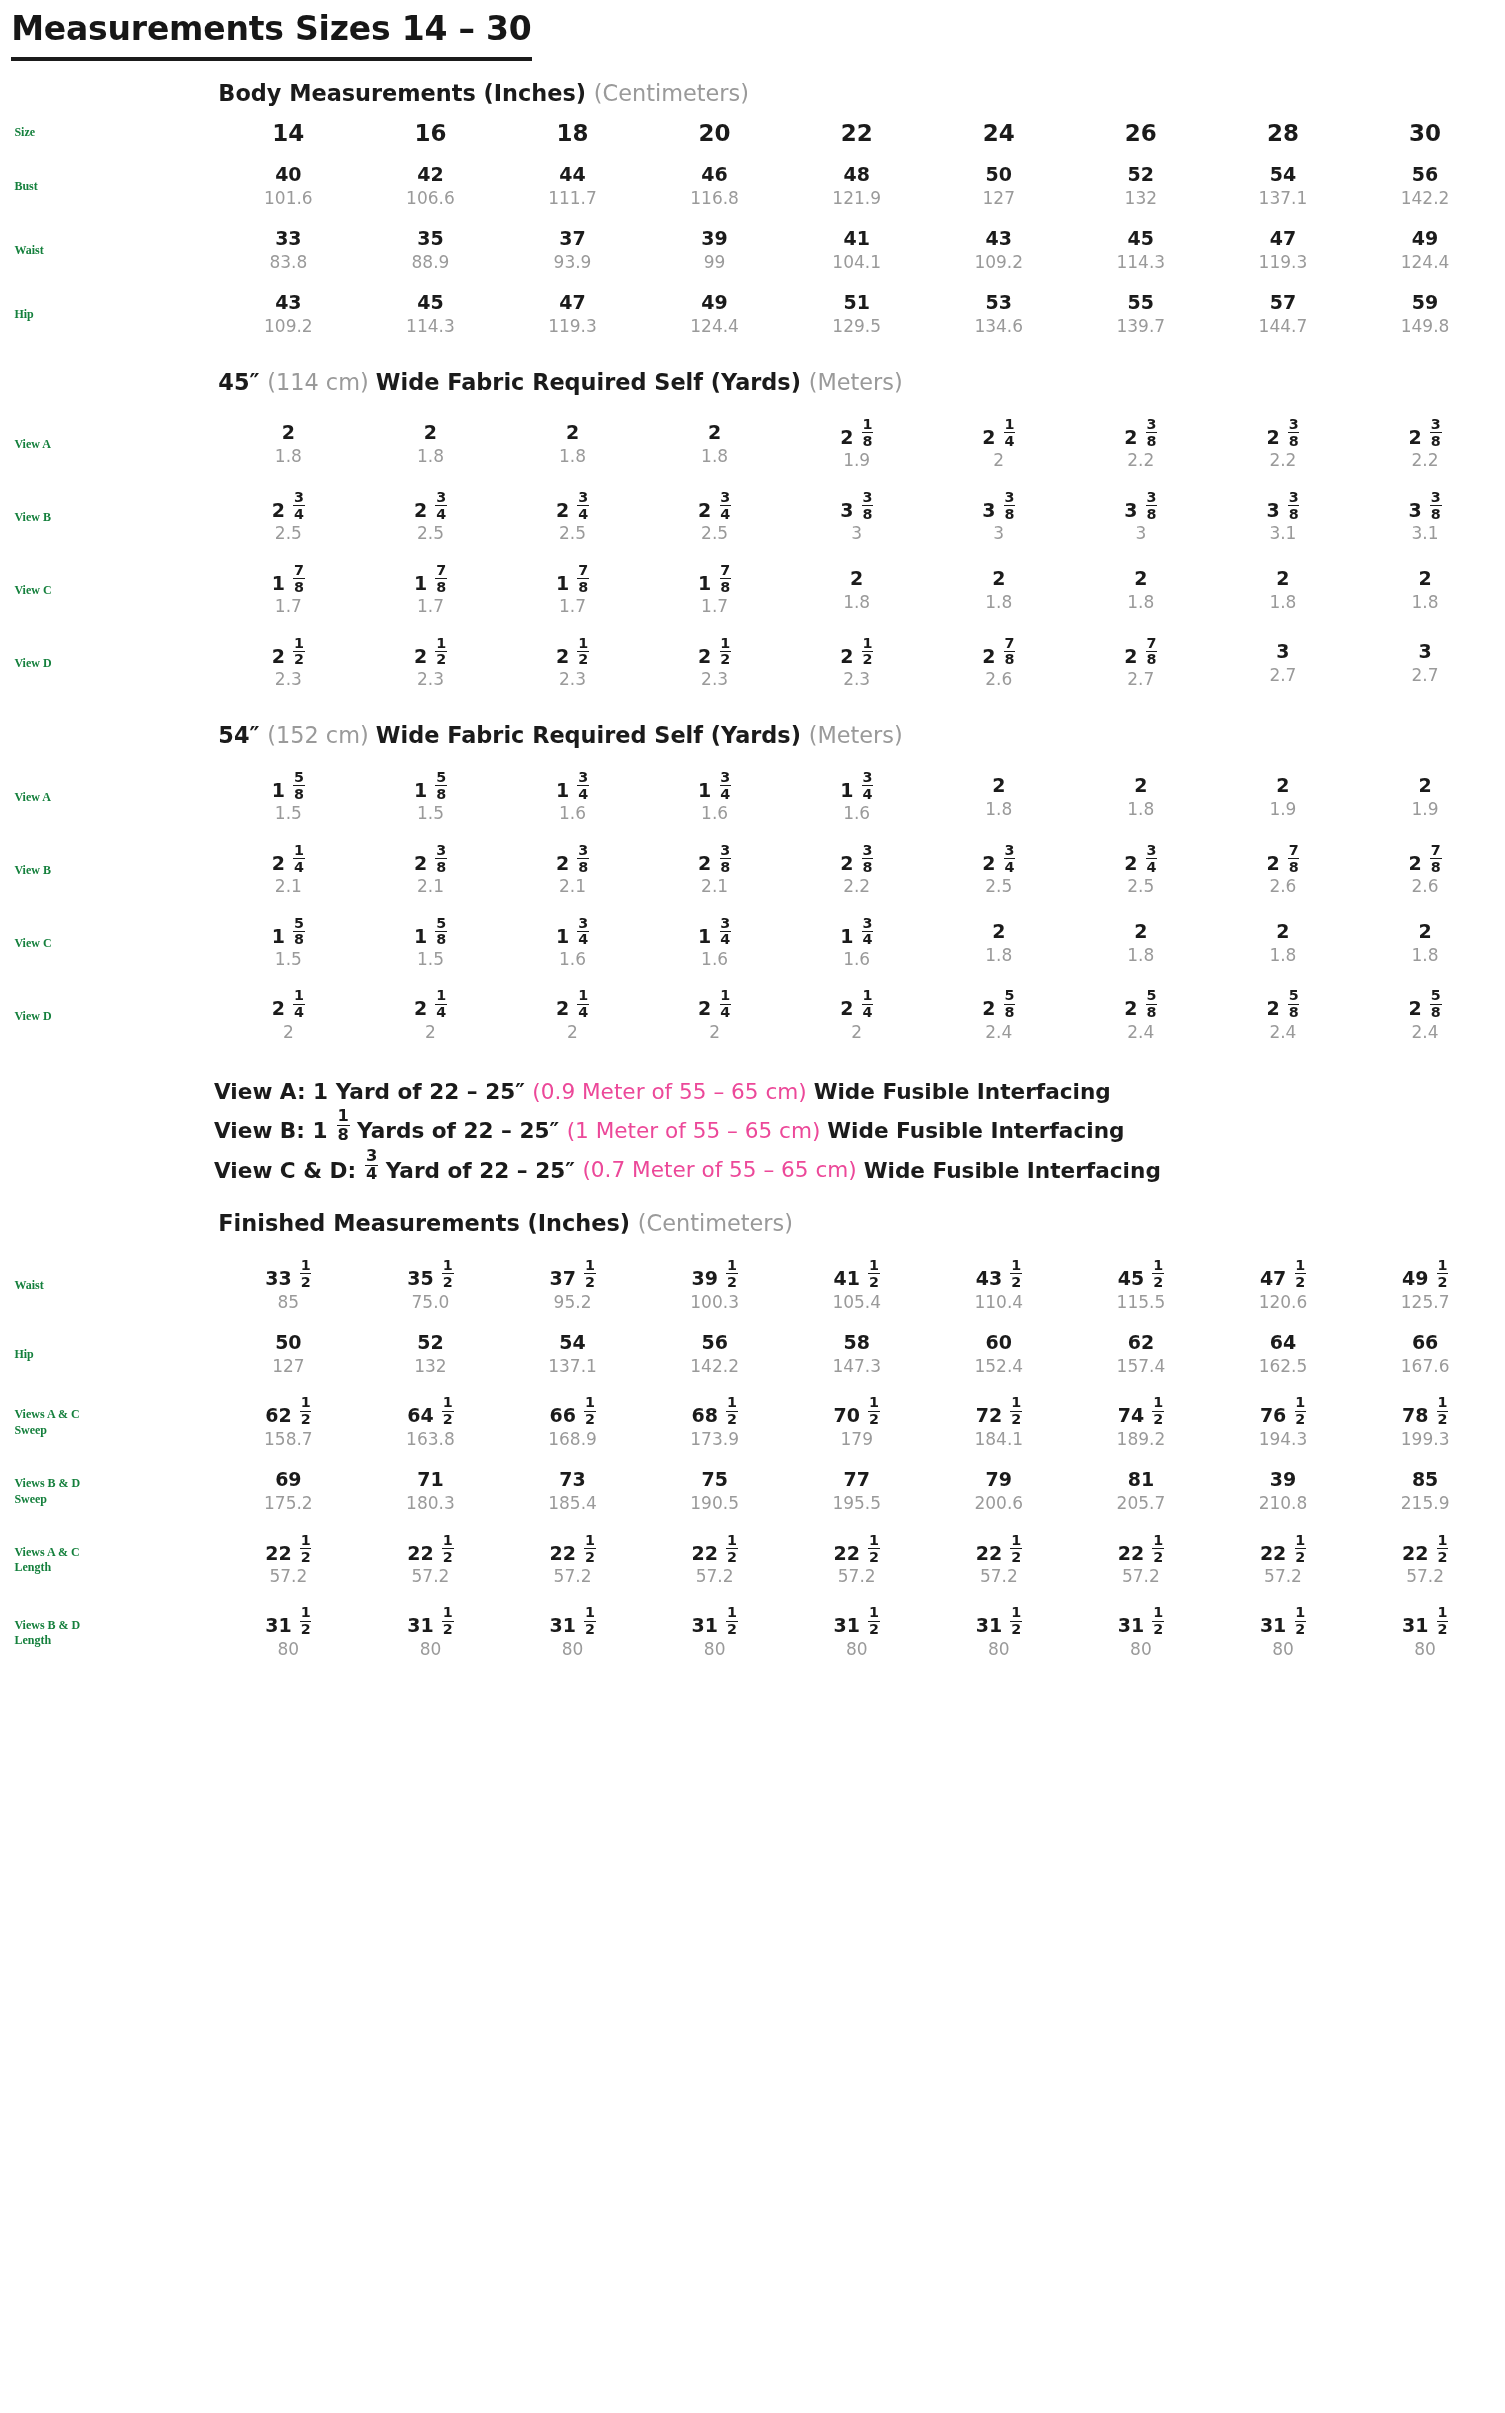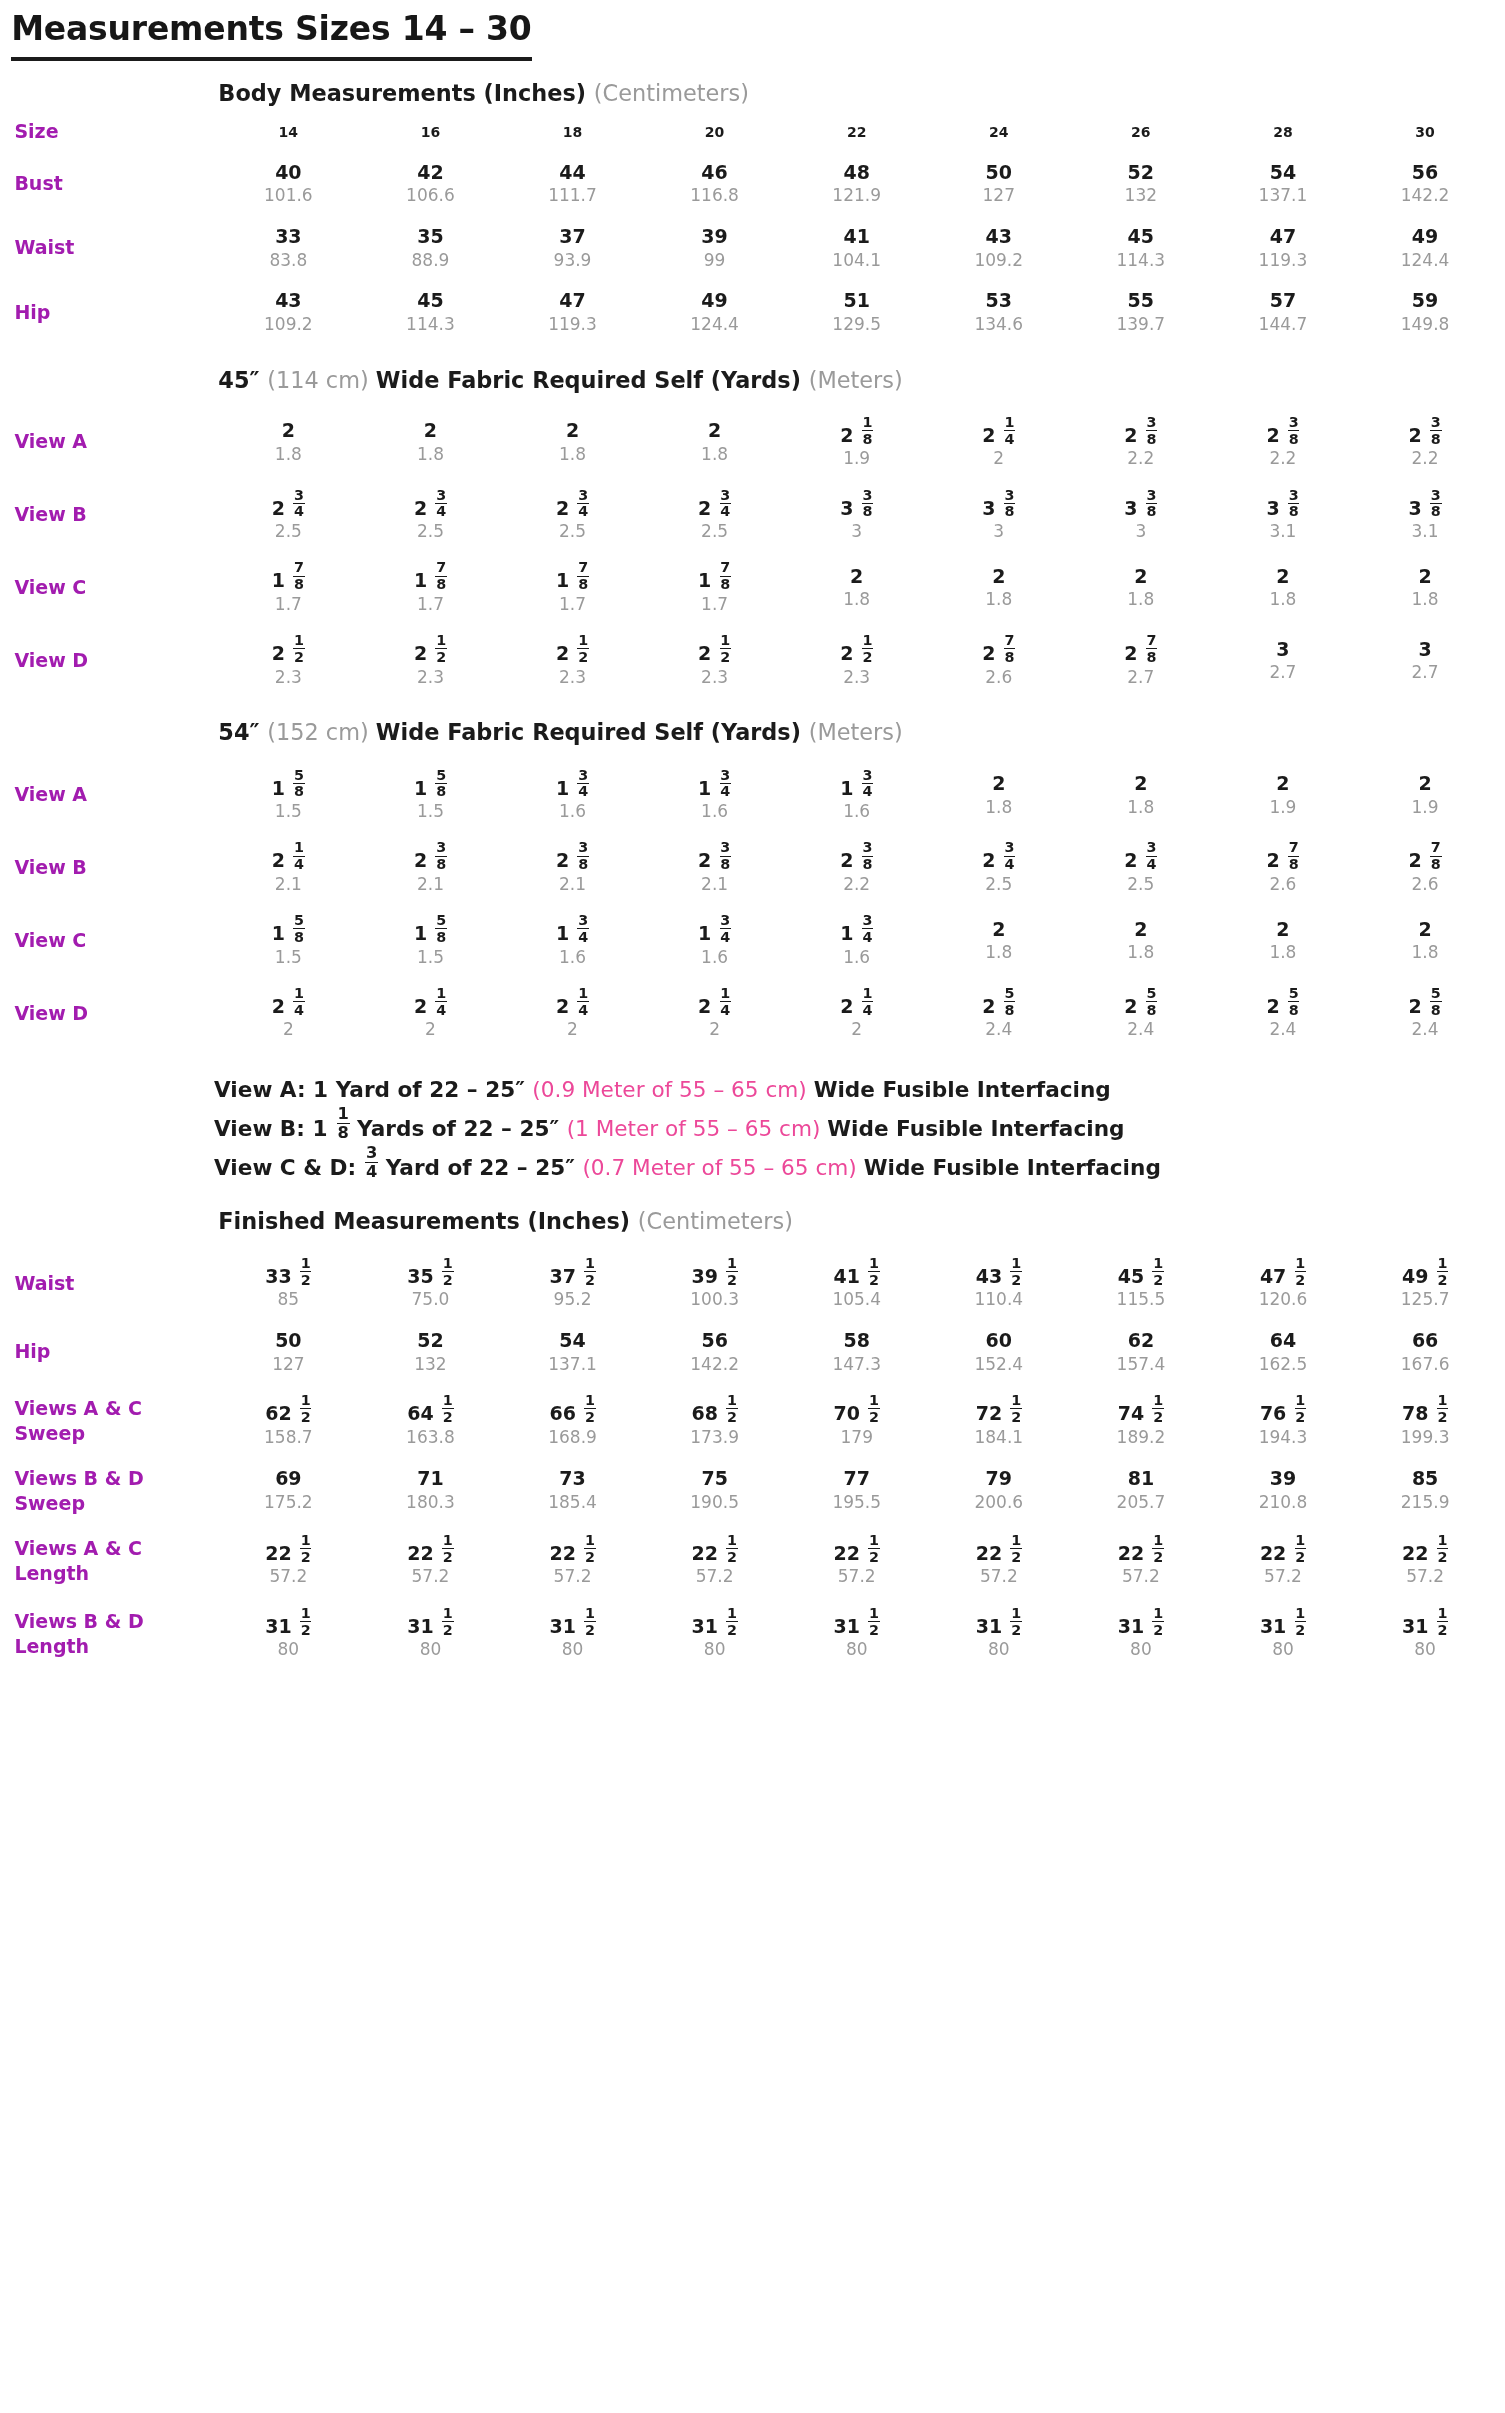--- a/index.html
+++ b/index.html
@@ -41,26 +41,27 @@
   table.grid {
     border-collapse: collapse;
     width: 1485px;
     margin-left: 11.2px;
     table-layout: fixed;
   }
   table.grid col.label { width: 206px; }
   table.grid col.datacol { width: 142px; }
 
   td.rowlabel {
-    font-size: 19px;
+    font-size: 12px;
     font-weight: 700;
-    color: #a21caf;
+    color: #15803d;
     vertical-align: middle;
     padding-left: 3.2px;
     line-height: 1.25;
+    font-family: Liberation Serif, serif;
   }
   td.rowlabel.two-line { line-height: 1.3; }
 
   td.cell {
     text-align: center;
     vertical-align: middle;
     padding: 0;
   }
   .in {
     font-size: 19px;
@@ -70,21 +71,21 @@
     white-space: nowrap;
   }
   .cm {
     font-size: 17px;
     font-weight: 400;
     color: #9a9a9a;
     line-height: 1.35;
     white-space: nowrap;
   }
   .sizehdr {
-    font-size: 14px;
+    font-size: 23px;
     font-weight: 700;
     color: #1b1b1b;
     text-align: center;
   }
 
   
   .frac {
     display: inline-block;
     vertical-align: -0.15em;
     font-size: 0.82em;

